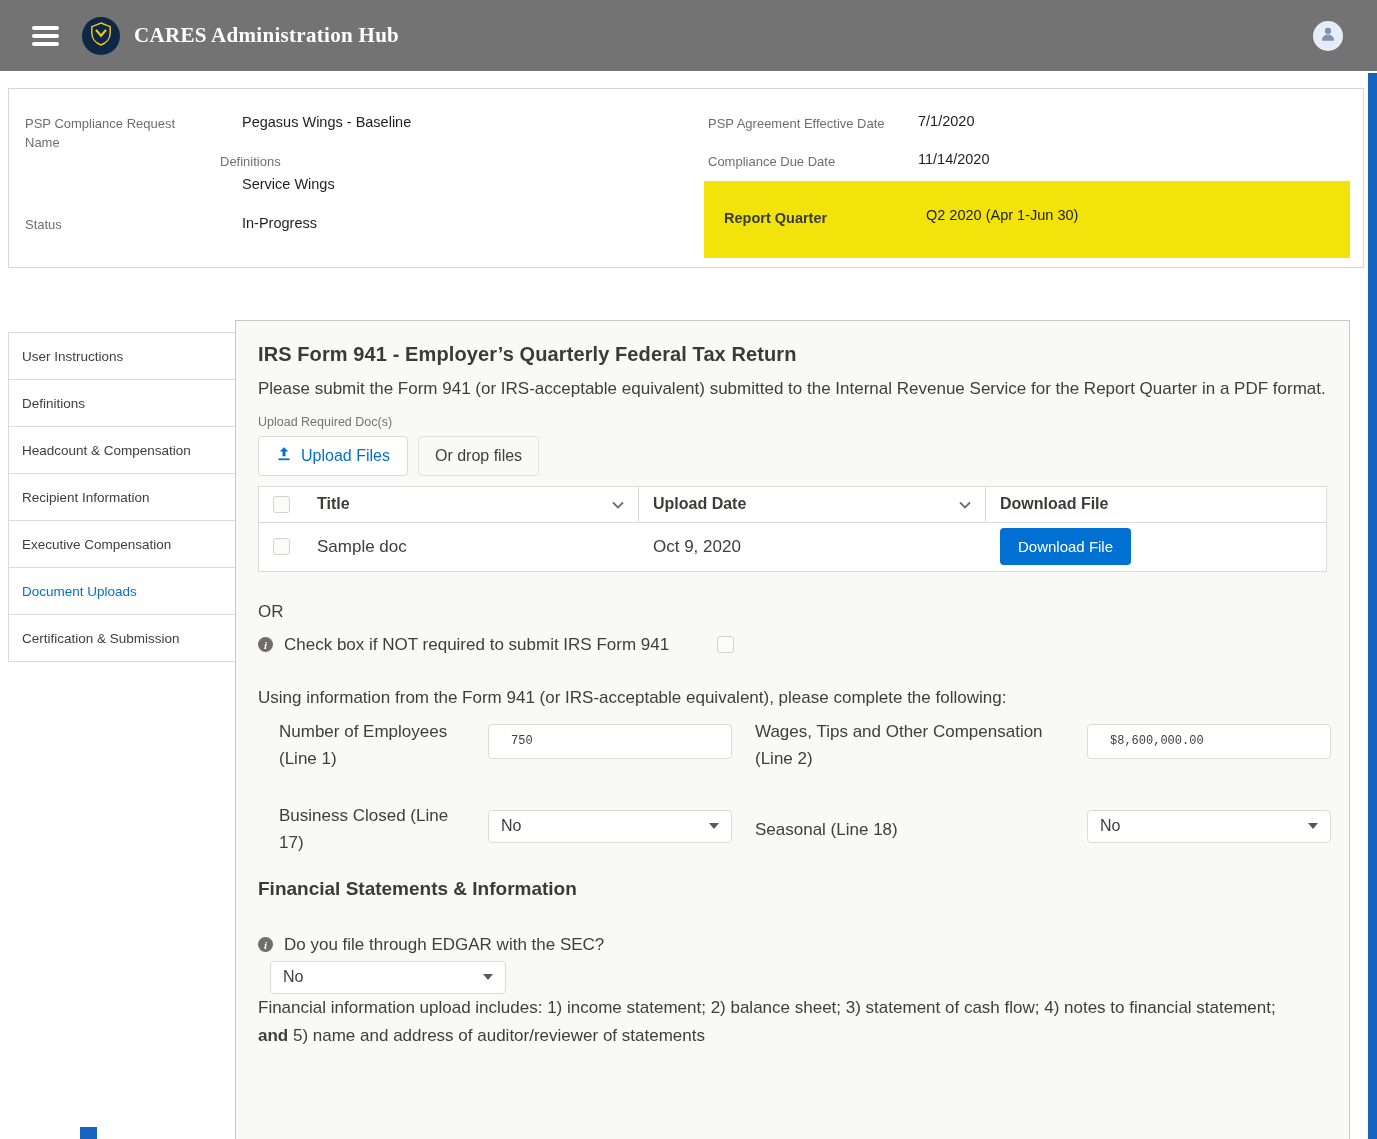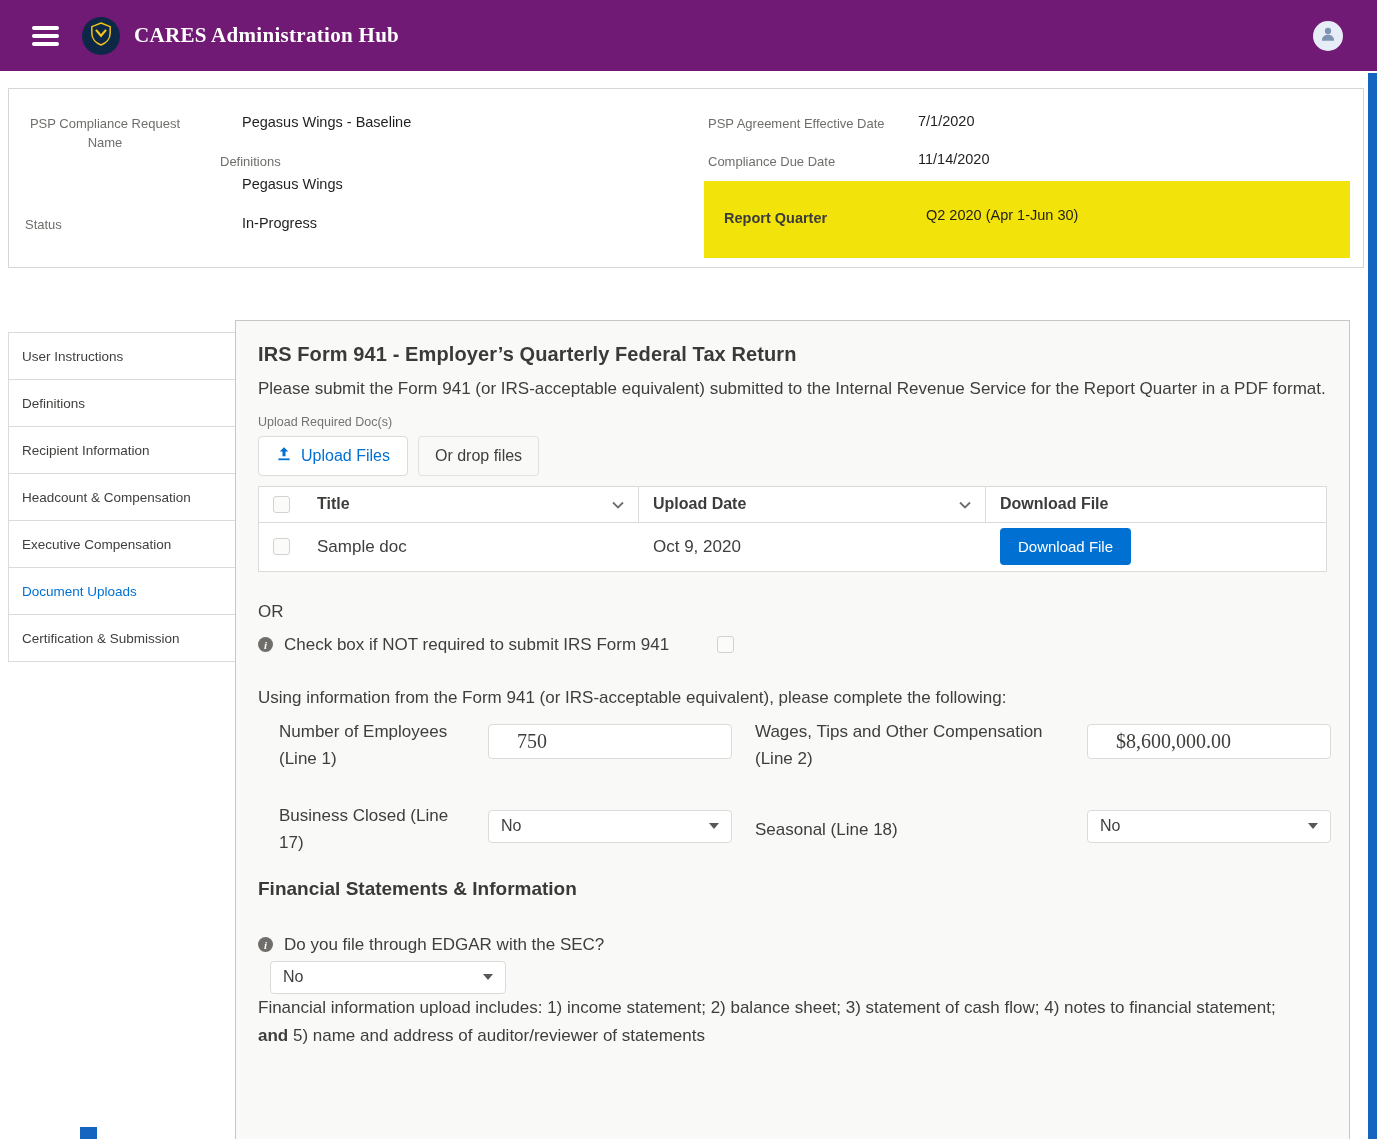--- a/index.html
+++ b/index.html
@@ -8,21 +8,21 @@
     position: relative;
     overflow: hidden;
     background: #ffffff;
     font-family: "Liberation Sans", sans-serif;
     color: #3e3e3c;
   }
 
   
   .topbar {
     position: absolute; top:0; left:0; width:1377px; height:71px;
-    background:#701a75; display:flex; align-items:center; padding:0 34px 0 32px;
+    background:#737373; display:flex; align-items:center; padding:0 34px 0 32px;
   }
   .hamburger { width:27px; display:flex; flex-direction:column; gap:4px; cursor:pointer; }
   .hamburger span { display:block; height:4px; background:#fff; border-radius:2px; }
   .logo-circle {
     width:38px; height:38px; border-radius:50%; background:#0d2847;
     margin-left:23px; display:flex; align-items:center; justify-content:center; flex:0 0 auto;
   }
   .app-title {
     font-family:"Liberation Serif", serif; color:#ffffff; font-size:21px;
     font-weight:600; margin-left:14px; letter-spacing:.3px;
@@ -108,22 +108,22 @@
   .chkline .lbl { margin-left:11px; font-size:17px; }
   .chkline .checkbox { margin-left:48px; }
 
   .instr { margin-top:33px; font-size:17px; }
 
   
   .formgrid { position:relative; height:150px; margin-top:10px; }
   .fg-label { position:absolute; font-size:17px; line-height:1.6; color:#3e3e3c;margin-left:21px; }
   .text-input {
     position:absolute; height:35px; width:244px; background:#fff;
-    border:1px solid #dddbda; border-radius:4px; padding:0 28px;
-    font-size:20px; color:#3e3e3c; font-family:Liberation Serif, serif;
+    border:1px solid #dddbda; border-radius:4px; padding:0 22px;
+    font-size:12px; color:#3e3e3c; font-family:Liberation Mono, monospace;
   }
   .select {
     position:absolute; height:33px; width:244px; background:#fff;
     border:1px solid #dddbda; border-radius:4px; padding:0 12px;
     display:flex; align-items:center; justify-content:space-between;
     font-size:16px; cursor:pointer;
   }
   .tri { width:0; height:0; border-left:5px solid transparent; border-right:5px solid transparent; border-top:6px solid #585856; }
 
   .panel h2 { margin-top:10px; font-size:19px; font-weight:700; color:#3a3a38; }
@@ -162,46 +162,46 @@
     <span>
       <svg width="18" height="18" viewBox="0 0 24 24" fill="#7d93b2">
         <circle cx="12" cy="8" r="4.2"></circle>
         <path d="M4 20c0-4.4 3.6-7 8-7s8 2.6 8 7v1H4z"></path>
       </svg>
     </span>
   </div>
 </header>
 
 <section class="record-card">
-  <div class="fld-label" style="left:16px; top:26px; width:160px;text-align:center;">PSP Compliance Request Name</div>
+  <div class="fld-label" style="left:16px; top:26px; width:160px;">PSP Compliance Request Name</div>
   <div class="fld-value" style="left:233px; top:23px;">Pegasus Wings - Baseline</div>
 
   <div class="fld-label" style="left:211px; top:64px;">Definitions</div>
-  <div class="fld-value" style="left:233px; top:85px;">Pegasus Wings</div>
+  <div class="fld-value" style="left:233px; top:85px;">Service Wings</div>
 
   <div class="fld-label" style="left:16px; top:127px;">Status</div>
   <div class="fld-value" style="left:233px; top:124px;">In-Progress</div>
 
   <div class="fld-label" style="left:699px; top:26px;">PSP Agreement Effective Date</div>
   <div class="fld-value" style="left:909px; top:22px;">7/1/2020</div>
 
   <div class="fld-label" style="left:699px; top:64px;">Compliance Due Date</div>
   <div class="fld-value" style="left:909px; top:60px;">11/14/2020</div>
 
   <div class="quarter-box">
     <div class="quarter-label">Report Quarter</div>
     <div class="quarter-value">Q2 2020 (Apr 1-Jun 30)</div>
   </div>
 </section>
 
 <nav class="sidebar">
   <div class="sideitem">User Instructions</div>
   <div class="sideitem">Definitions</div>
+  <div class="sideitem">Headcount &amp; Compensation</div>
   <div class="sideitem">Recipient Information</div>
-  <div class="sideitem">Headcount &amp; Compensation</div>
   <div class="sideitem">Executive Compensation</div>
   <div class="sideitem active">Document Uploads</div>
   <div class="sideitem">Certification &amp; Submission</div>
 </nav>
 
 <main class="panel">
 
   <h1>IRS Form 941 - Employer’s Quarterly Federal Tax Return</h1>
   <p class="desc">Please submit the Form 941 (or IRS-acceptable equivalent) submitted to the Internal Revenue Service for the Report Quarter in a PDF format.</p>
 

